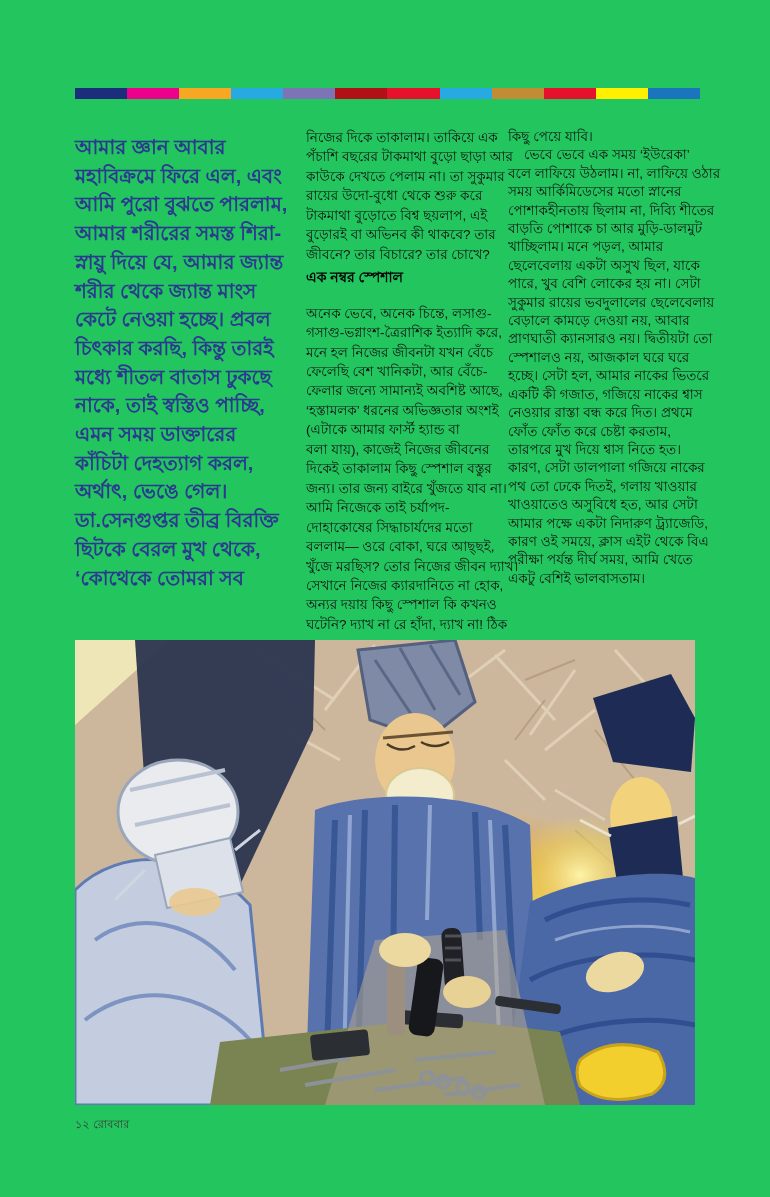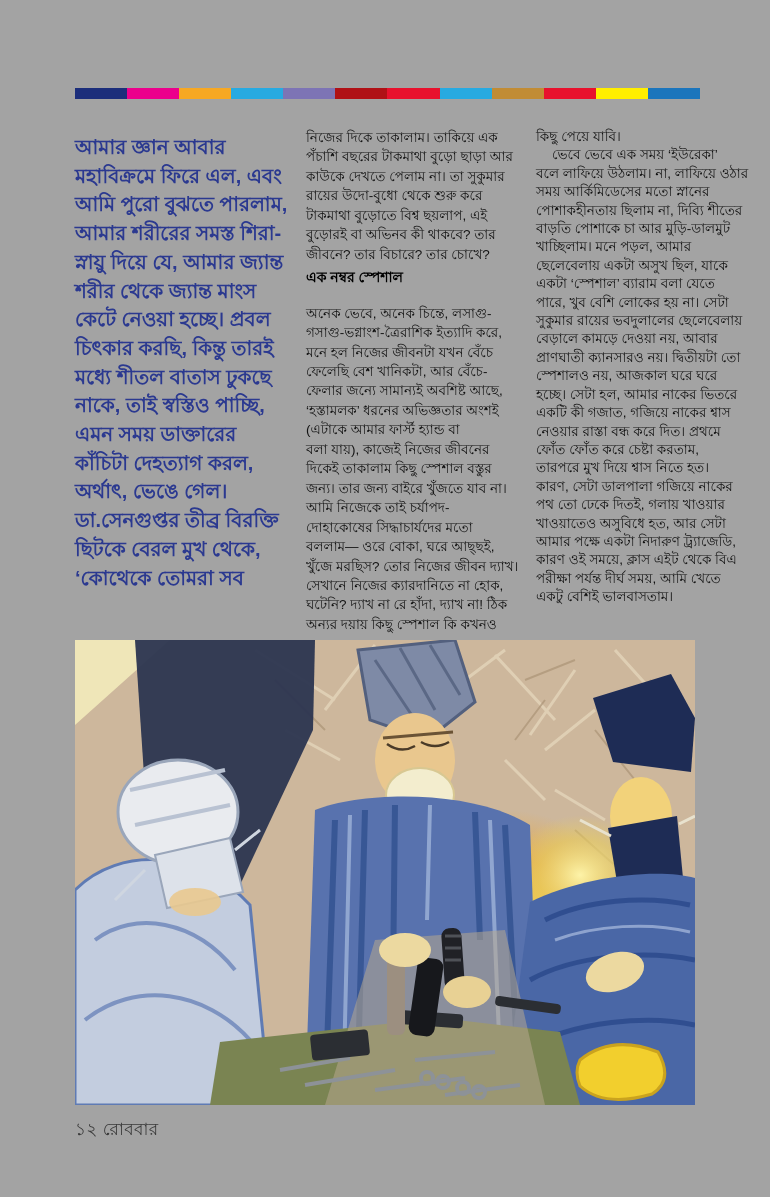--- a/index.html
+++ b/index.html
@@ -1,53 +1,53 @@
 <!DOCTYPE html>
 <html><head>
 <meta charset="utf-8">
 <style>
   html,body{margin:0;padding:0;background:#e9e9e9;}
   #page{
-    position:relative;width:770px;height:1197px;background:#a3a3a3;
+    position:relative;width:770px;height:1197px;background:#22c55e;
     margin:0 auto;overflow:hidden;
     font-family:"Liberation Sans","DejaVu Sans",sans-serif;
   }
   
   #colorstrip{
     position:absolute;left:75px;top:88px;width:625px;height:11px;
     display:flex;
   }
   #colorstrip div{flex:1 1 0;height:100%;}
 
   
   .lead-col{
     position:absolute;left:75px;top:133px;width:228px;
     color:#2b3990;font-size:20px;font-weight:bold;line-height:28.7px;
   }
   .lead-col div{white-space:nowrap;}
 
   
   .body-col{position:absolute;top:128px;color:#121212;font-size:13.5px;}
   #col2{left:306px;width:200px;line-height:19.45px;}
-  #col3{left:508px;width:212px;line-height:18.4px;margin-left:28px;}
+  #col3{left:508px;width:212px;line-height:18.4px;}
   .body-col div{white-space:nowrap;}
   .col-heading{
     font-weight:bold;font-size:14px;margin:4px 0 16px 0;color:#000;
   }
   .para-indent > div:first-child{text-indent:16px;}
 
   
   #painting{
     position:absolute;left:75px;top:640px;width:620px;height:465px;
   }
   #painting svg{display:block;width:100%;height:100%;}
 
   
   #footer{
-    position:absolute;left:75px;top:1116px;font-size:17px;color:#3a3a3a;
+    position:absolute;left:75px;top:1116px;font-size:11px;color:#3a3a3a;
     letter-spacing:.3px;
   }
 </style>
 </head>
 <body>
 
 <div id="page">
 
   <div id="colorstrip">
       <div style="background: rgb(28, 46, 123);"></div>
@@ -103,38 +103,37 @@
         <div>‘হস্তামলক’ ধরনের অভিজ্ঞতার অংশই</div>
         <div>(এটাকে আমার ফার্স্ট হ্যান্ড বা</div>
         <div>বলা যায়), কাজেই নিজের জীবনের</div>
         <div>দিকেই তাকালাম কিছু স্পেশাল বস্তুর</div>
         <div>জন্য। তার জন্য বাইরে খুঁজতে যাব না।</div>
         <div>আমি নিজেকে তাই চর্যাপদ-</div>
         <div>দোহাকোষের সিদ্ধাচার্যদের মতো</div>
         <div>বললাম— ওরে বোকা, ঘরে আছ্ছই,</div>
         <div>খুঁজে মরছিস? তোর নিজের জীবন দ্যাখ।</div>
         <div>সেখানে নিজের ক্যারদানিতে না হোক,</div>
+        <div>অন্যর দয়ায় কিছু স্পেশাল কি কখনও</div>
         <div>ঘটেনি? দ্যাখ না রে হাঁদা, দ্যাখ না! ঠিক</div>
-        <div>অন্যর দয়ায় কিছু স্পেশাল কি কখনও</div>
       </div>
   </div>
 
   <div id="col3" class="body-col">
     <div>
         <div>কিছু পেয়ে যাবি।</div>
       </div>
     <div class="para-indent">
         <div>ভেবে ভেবে এক সময় ‘ইউরেকা’</div>
         <div>বলে লাফিয়ে উঠলাম। না, লাফিয়ে ওঠার</div>
         <div>সময় আর্কিমিডেসের মতো স্নানের</div>
         <div>পোশাকহীনতায় ছিলাম না, দিব্যি শীতের</div>
         <div>বাড়তি পোশাকে চা আর মুড়ি-ডালমুট</div>
         <div>খাচ্ছিলাম। মনে পড়ল, আমার</div>
         <div>ছেলেবেলায় একটা অসুখ ছিল, যাকে</div>
-        <div>একটা ‘স্পেশাল’ ব্যারাম বলা যেতে</div>
         <div>পারে, খুব বেশি লোকের হয় না। সেটা</div>
         <div>সুকুমার রায়ের ভবদুলালের ছেলেবেলায়</div>
         <div>বেড়ালে কামড়ে দেওয়া নয়, আবার</div>
         <div>প্রাণঘাতী ক্যানসারও নয়। দ্বিতীয়টা তো</div>
         <div>স্পেশালও নয়, আজকাল ঘরে ঘরে</div>
         <div>হচ্ছে। সেটা হল, আমার নাকের ভিতরে</div>
         <div>একটি কী গজাত, গজিয়ে নাকের শ্বাস</div>
         <div>নেওয়ার রাস্তা বন্ধ করে দিত। প্রথমে</div>
         <div>ফোঁত ফোঁত করে চেষ্টা করতাম,</div>
         <div>তারপরে মুখ দিয়ে শ্বাস নিতে হত।</div>

